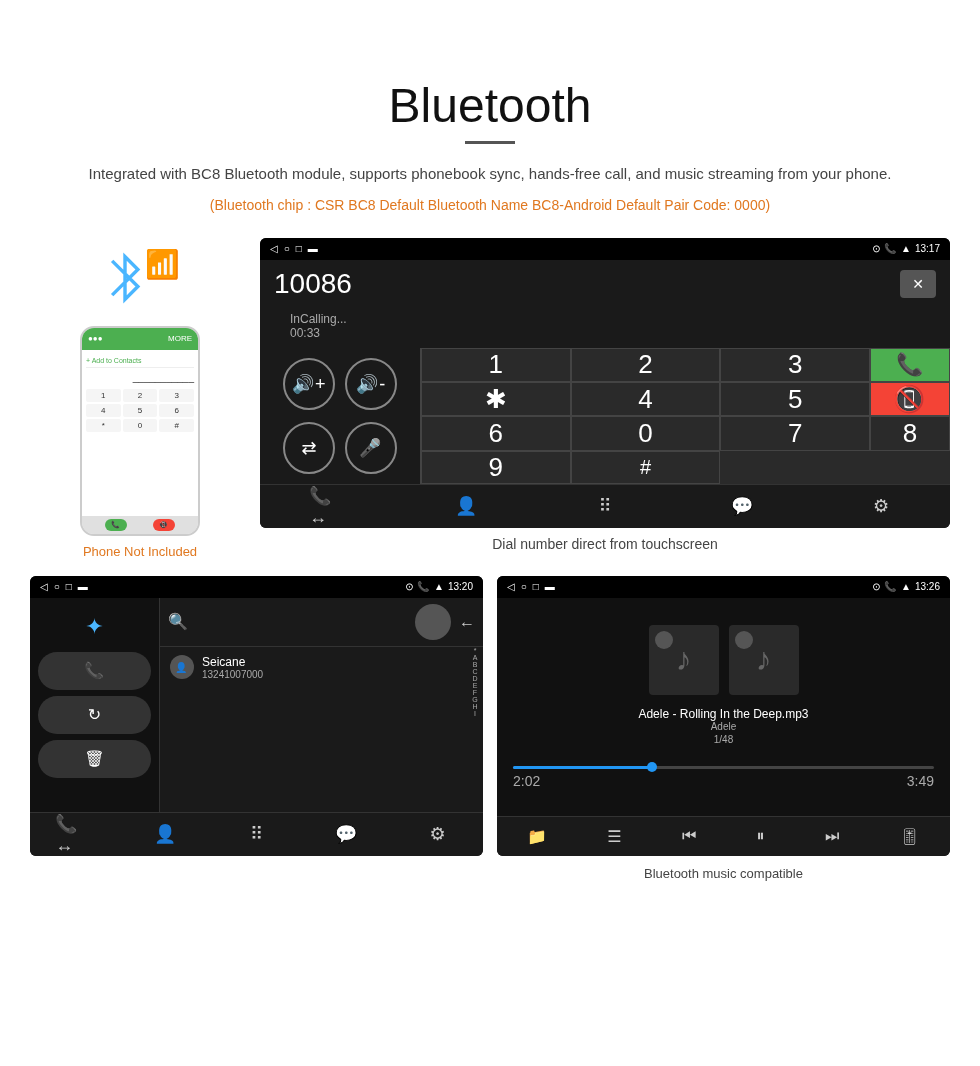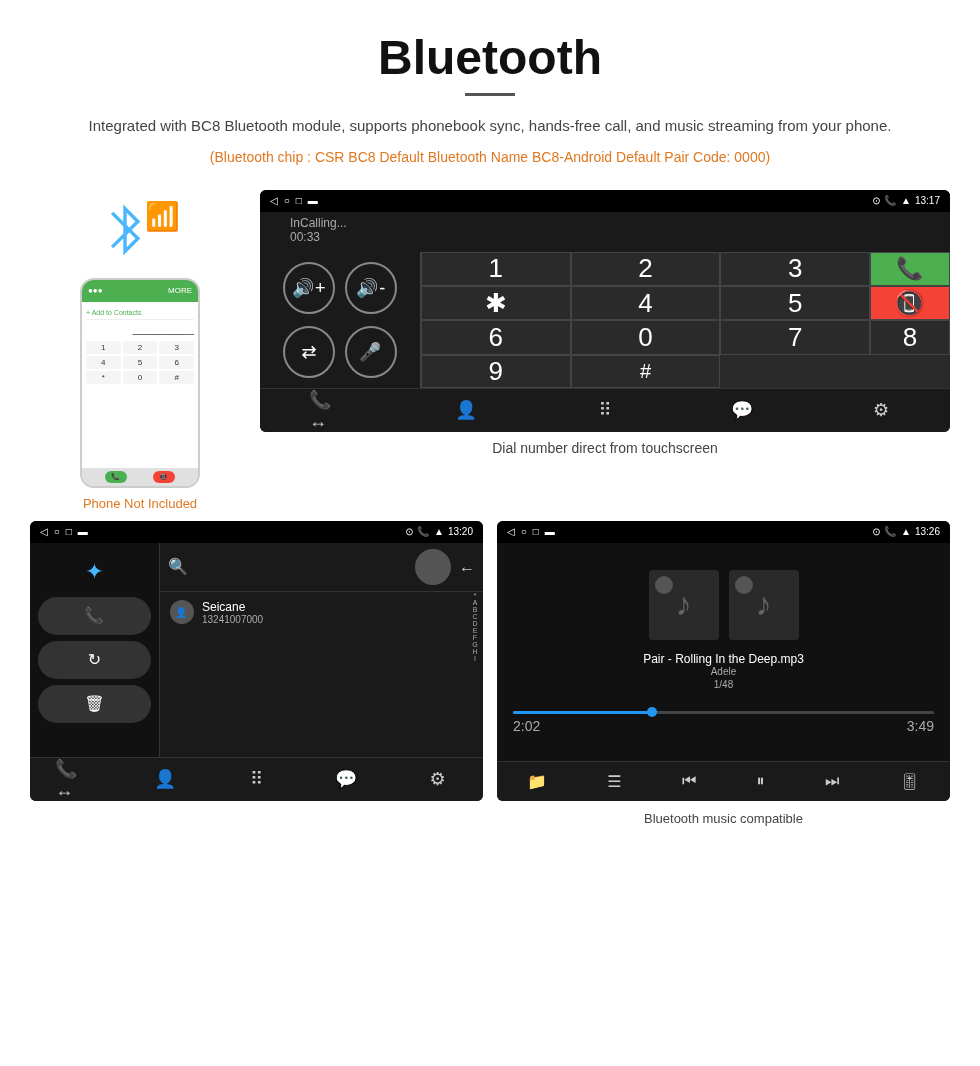--- a/index.html
+++ b/index.html
@@ -11,23 +11,24 @@
       color: #333;
     }
 
     
     .header {
       text-align: center;
       padding: 30px 60px 10px;
     }
     .header h1 {
       font-size: 48px;
-      font-weight: bold;
+      font-weight: normal;
       color: #111;
       margin-bottom: 8px;
+      margin-top: 48px;
     }
     .header-divider {
       width: 50px;
       height: 3px;
       background: #555;
       margin: 0 auto 18px;
     }
     .header-desc {
       font-size: 15px;
       color: #444;
@@ -595,20 +596,24 @@
             <span>▬</span>
           </div>
           <div class="status-right">
             <span>⊙</span>
             <span>📞</span>
             <span>▲</span>
             <span>13:17</span>
           </div>
         </div>
 
+        <div class="dial-number-row">
+          <div class="dial-number">10086</div>
+          <div class="dial-backspace">✕</div>
+        </div>
 
         <div class="dial-info">
           <div>InCalling...</div>
           <div>00:33</div>
         </div>
 
         <div class="dial-body">
 
           <div class="dial-controls">
             <div class="dial-ctrl-row">
@@ -750,21 +755,21 @@
             <div class="music-album">
               <div class="dot"></div>
               <span class="music-note">♪</span>
             </div>
             <div class="music-album">
               <div class="dot"></div>
               <span class="music-note">♪</span>
             </div>
           </div>
 
-          <div class="music-title">Pair - Rolling In the Deep.mp3</div>
+          <div class="music-title">Adele - Rolling In the Deep.mp3</div>
           <div class="music-artist">Adele</div>
           <div class="music-track">1/48</div>
 
           <div class="music-progress">
             <div class="music-progress-fill"></div>
             <div class="music-progress-dot"></div>
           </div>
           <div class="music-times">
             <span>2:02</span>
             <span>3:49</span>

